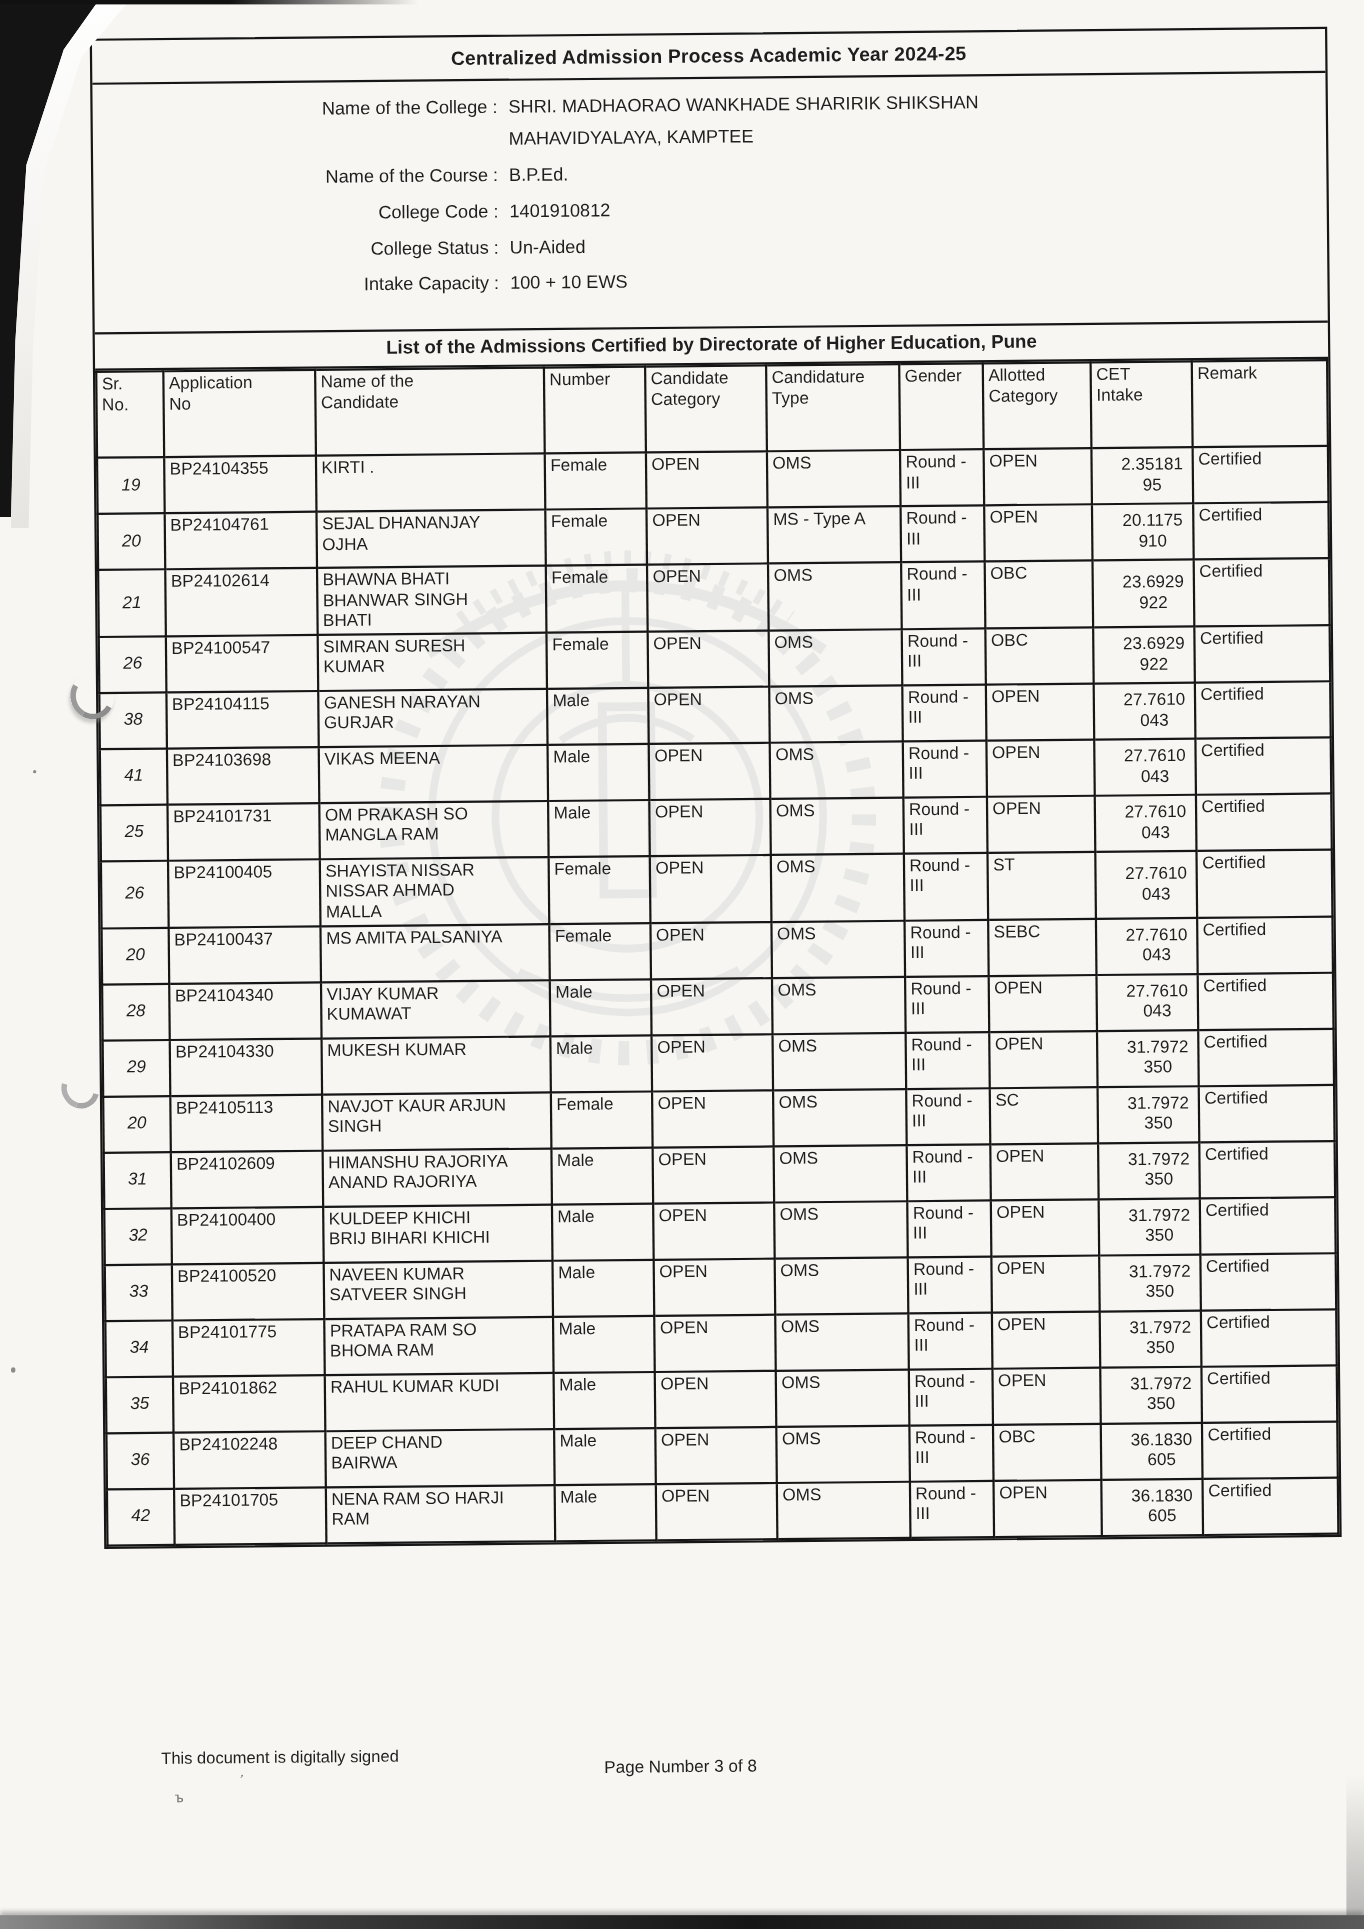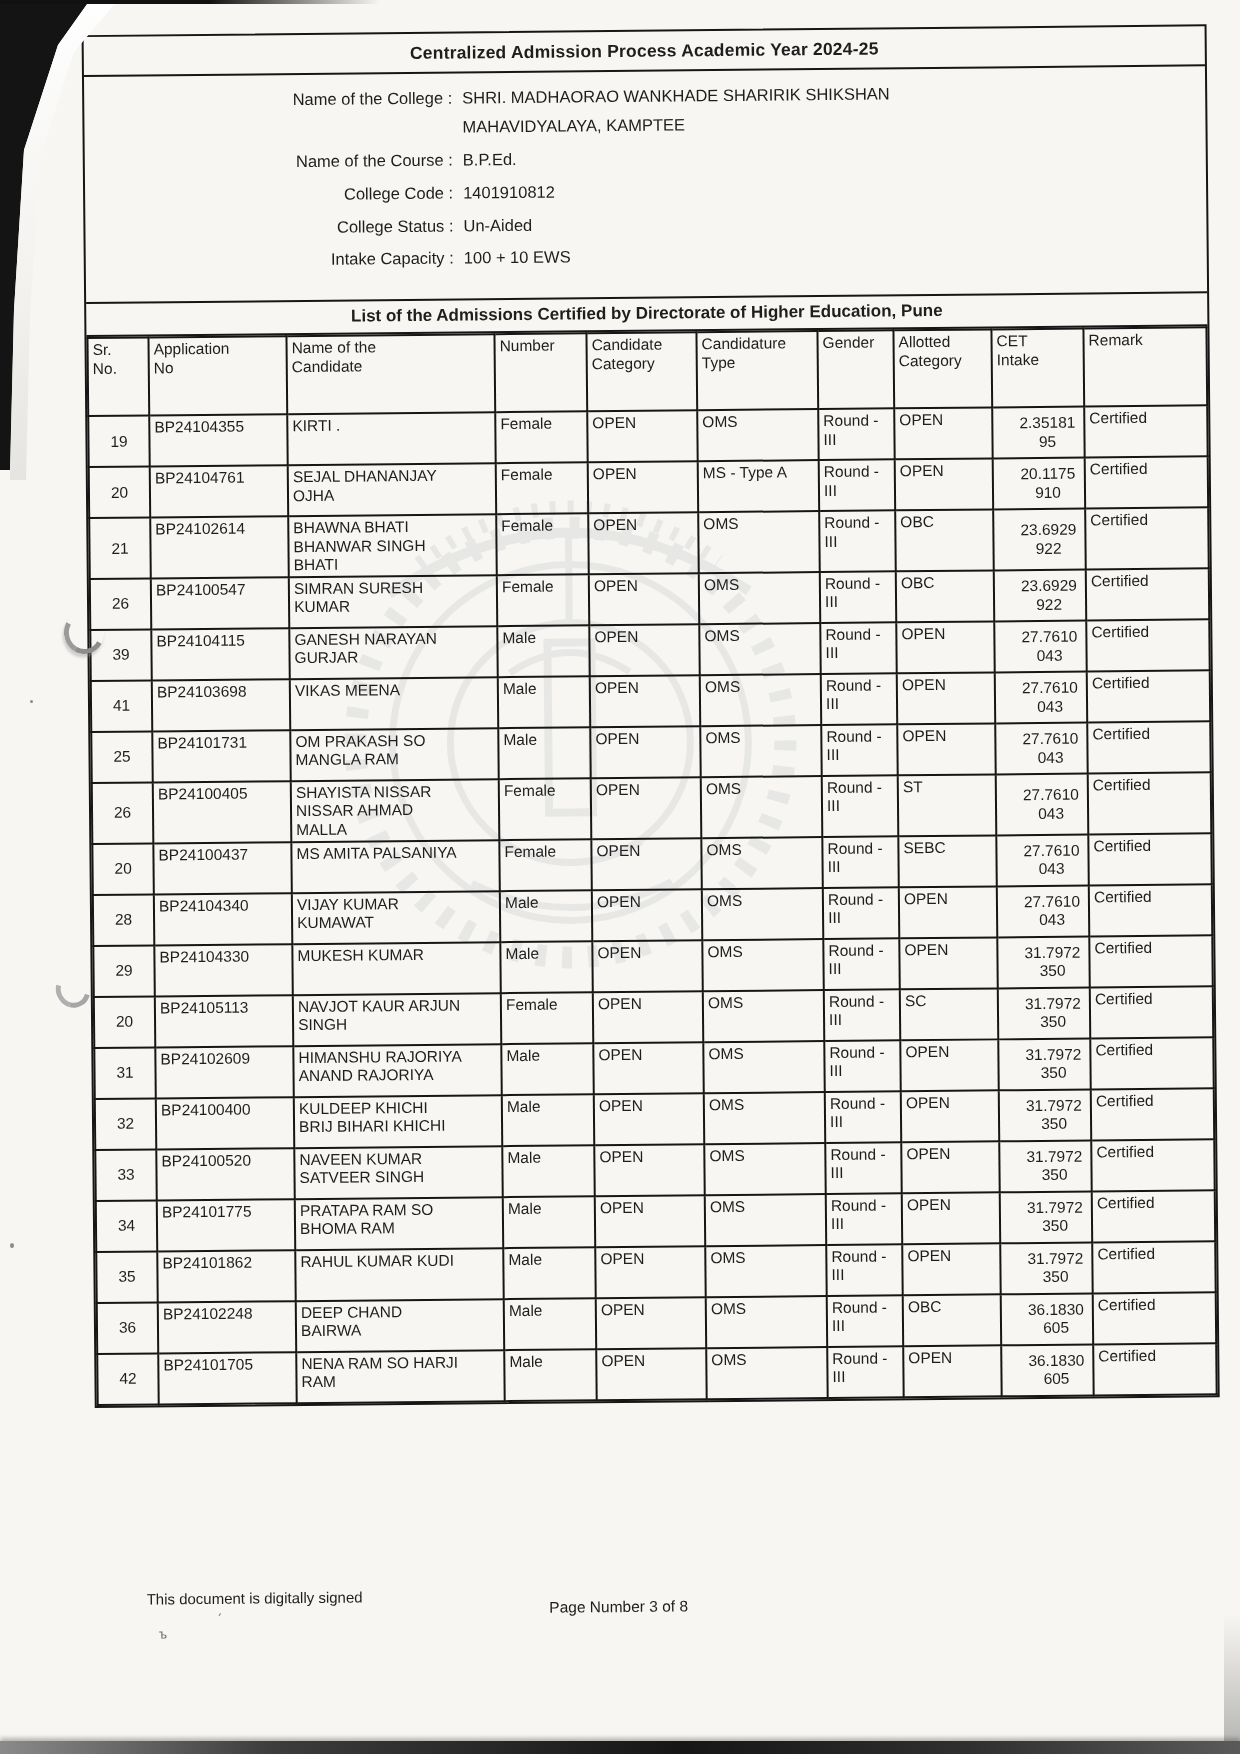--- a/index.html
+++ b/index.html
@@ -29,21 +29,21 @@
   }
   
   table{border-collapse:collapse;width:100%;table-layout:fixed;font-size:15.5px;}
   th,td{
     border:2px solid #161616;vertical-align:top;padding:2px 4px;
     line-height:1.18;overflow:hidden;font-weight:normal;text-align:left;
     word-wrap:break-word;
   }
   thead th{height:72px;white-space:pre-line;}
   tbody tr{height:51px;}
-  td.c-sr{text-align:center;vertical-align:middle;}
+  td.c-sr{text-align:center;vertical-align:middle;font-style:italic;}
   td.c-name{padding-right:38px;}
   td.c-cet{text-align:center;vertical-align:middle;white-space:pre-line;padding-left:22px;}
   
   .footer-left{position:absolute;left:138px;top:1586px;font-size:15px;}
   .footer-center{position:absolute;left:10px;top:1598px;width:1200px;text-align:center;font-size:15.5px;}
   .pen-mark{position:absolute;color:#6f6f6f;font-size:13px;}
   
   .watermark{position:absolute;left:320px;top:412px;width:500px;height:612px;opacity:0.12;pointer-events:none;}
   
   .corner-black{
@@ -200,21 +200,21 @@
     <td class="c-gender">Female</td>
     <td class="c-cat">OPEN</td>
     <td class="c-type">OMS</td>
     <td class="c-round">Round -III</td>
     <td class="c-allot">OBC</td>
     <td class="c-cet">23.6929
 922</td>
     <td class="c-remark">Certified</td>
   </tr>
           <tr>
-    <td class="c-sr">39</td>
+    <td class="c-sr">38</td>
     <td class="c-app">BP24104115</td>
     <td class="c-name">GANESH NARAYAN GURJAR</td>
     <td class="c-gender">Male</td>
     <td class="c-cat">OPEN</td>
     <td class="c-type">OMS</td>
     <td class="c-round">Round -III</td>
     <td class="c-allot">OPEN</td>
     <td class="c-cet">27.7610
 043</td>
     <td class="c-remark">Certified</td>

